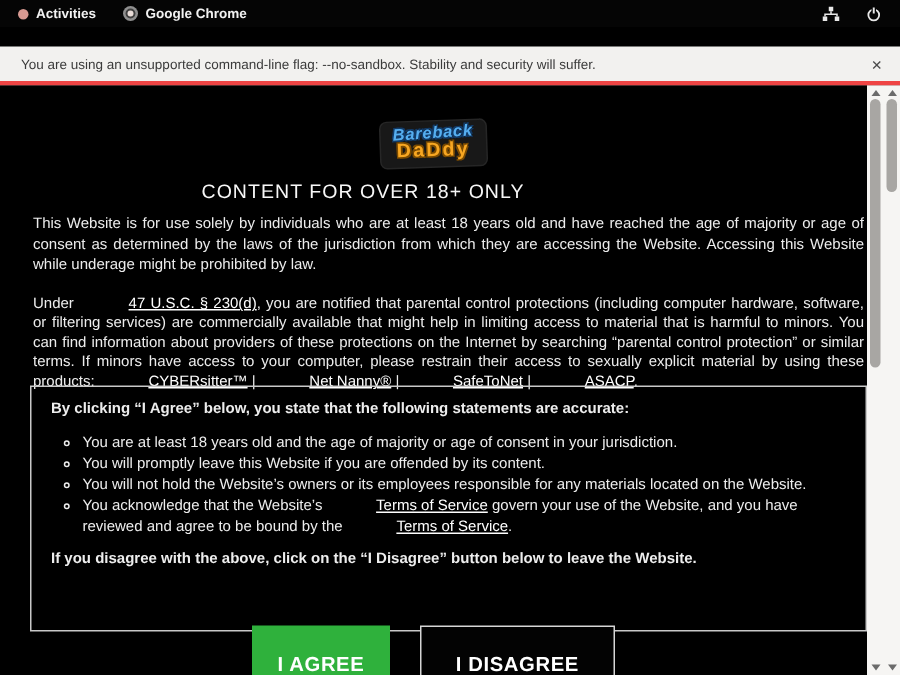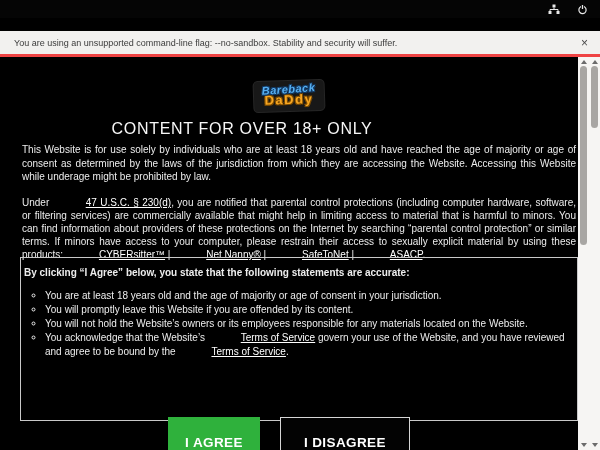--- a/index.html
+++ b/index.html
@@ -77,35 +77,35 @@
     text-shadow: 1px 1px 0 #123a66, -1px -1px 0 #123a66, 1px -1px 0 #123a66, -1px 1px 0 #123a66;
   }
   .logo-bottom {
     display: block; font-size: 13px; font-weight: bold;
     color: #f8a722; letter-spacing: 1.5px; margin-top: -3px;
     text-shadow: 1px 1px 0 #7a4a00, -1px -1px 0 #7a4a00, 1px -1px 0 #7a4a00, -1px 1px 0 #7a4a00;
   }
 
   .heading {
     position: absolute; top: 63px; left: 0; width: 484px;
-    text-align: center; font-size: 16px; font-weight: normal;
+    text-align: center; font-size: 13px; font-weight: normal;
     letter-spacing: 0.7px; color: #f7f7f7;
   }
 
   .para {
     position: absolute; left: 22px; width: 554px;
     font-size: 10px; line-height: 13.5px; text-align: justify; color: #ececec;
   }
   .para1 { top: 86px; }
   .para2 { top: 139px; line-height: 13px; }
   a.wlink { color: #ffffff; text-decoration: underline; cursor: pointer; margin-left: 33px; }
 
   .notice-box {
     position: absolute; top: 200px; left: 20px; width: 558px; height: 164px;
-    border: 1px solid #c9c9c9; padding: 9px 3px; font-size: 10px;
+    border: 1px solid #c9c9c9; padding: 9px 13px; font-size: 10px;
   }
   .box-bold { font-weight: bold; font-size: 10px; line-height: 12.5px; }
   .notice-box ul { list-style-type: circle; margin: 9px 0 0; padding-left: 21px; }
   .notice-box li { font-size: 10px; line-height: 14px; }
   .box-outro { margin-top: 8px; }
   .box-date { margin-top: 8px; font-size: 10px; }
 
   .buttons {
     position: absolute; top: 360px; left: 0; width: 578px;
     display: flex; justify-content: center; gap: 20px;
@@ -130,20 +130,32 @@
   .sb-up { top: 3px; border-bottom: 4px solid #6b6b6b; }
   .sb-down { bottom: 3px; border-top: 4px solid #6b6b6b; }
   .sb-thumb { position: absolute; left: 2px; width: 7px; border-radius: 3.5px; background: #a8a6a3; }
   .thumb-long { top: 9px; height: 179px; }
   .thumb-short { top: 9px; height: 62px; }
 </style>
 </head>
 <body>
 
 <div class="topbar">
+  <div class="tb-left">
+    <div class="tb-item">
+      <span class="act-dot"></span>
+      <span>Activities</span>
+    </div>
+    <div class="tb-item">
+      <span class="chrome-icon">
+          <span class="chrome-inner"></span>
+        </span>
+      <span>Google Chrome</span>
+    </div>
+  </div>
   <div class="tb-right">
     <svg width="12" height="11" viewBox="0 0 12 11">
       <rect x="4.5" y="0.5" width="3" height="3" fill="#e8e8e8"></rect>
       <rect x="0.5" y="7" width="3" height="3" fill="#e8e8e8"></rect>
       <rect x="8.5" y="7" width="3" height="3" fill="#e8e8e8"></rect>
       <path d="M6 3.5 V5.5 M2 7 V5.5 H10 V7" stroke="#e8e8e8" stroke-width="1" fill="none"></path>
     </svg>
     <svg width="11" height="11" viewBox="0 0 11 11">
       <circle cx="5.5" cy="6" r="3.6" stroke="#e8e8e8" stroke-width="1.2" fill="none"></circle>
       <line x1="5.5" y1="0.6" x2="5.5" y2="4.6" stroke="#050505" stroke-width="3"></line>
@@ -178,20 +190,21 @@
   <div class="para para2"><span>Under </span><a class="wlink">47 U.S.C. § 230(d)</a><span>, you are notified that parental control protections (including computer hardware, software, or filtering services) are commercially available that might help in limiting access to material that is harmful to minors. You can find information about providers of these protections on the Internet by searching “parental control protection” or similar terms. If minors have access to your computer, please restrain their access to sexually explicit material by using these products: </span><a class="wlink">CYBERsitter™</a><span> | </span><a class="wlink">Net Nanny®</a><span> | </span><a class="wlink">SafeToNet</a><span> | </span><a class="wlink">ASACP</a><span>.</span></div>
 
   <div class="notice-box">
     <div class="box-bold">By clicking “I Agree” below, you state that the following statements are accurate:</div>
     <ul>
       <li>You are at least 18 years old and the age of majority or age of consent in your jurisdiction.</li>
       <li>You will promptly leave this Website if you are offended by its content.</li>
       <li>You will not hold the Website’s owners or its employees responsible for any materials located on the Website.</li>
       <li><span>You acknowledge that the Website’s </span><a class="wlink">Terms of Service</a><span> govern your use of the Website, and you have reviewed and agree to be bound by the </span><a class="wlink">Terms of Service</a><span>.</span></li>
     </ul>
+    <div class="box-bold box-outro">If you disagree with the above, click on the “I Disagree” button below to leave the Website.</div>
   </div>
 
   <div class="buttons">
     <button class="btn btn-agree">I AGREE</button>
     <button class="btn btn-disagree">I DISAGREE</button>
   </div>
 
 </div>
 
 <div class="scrollzone">

